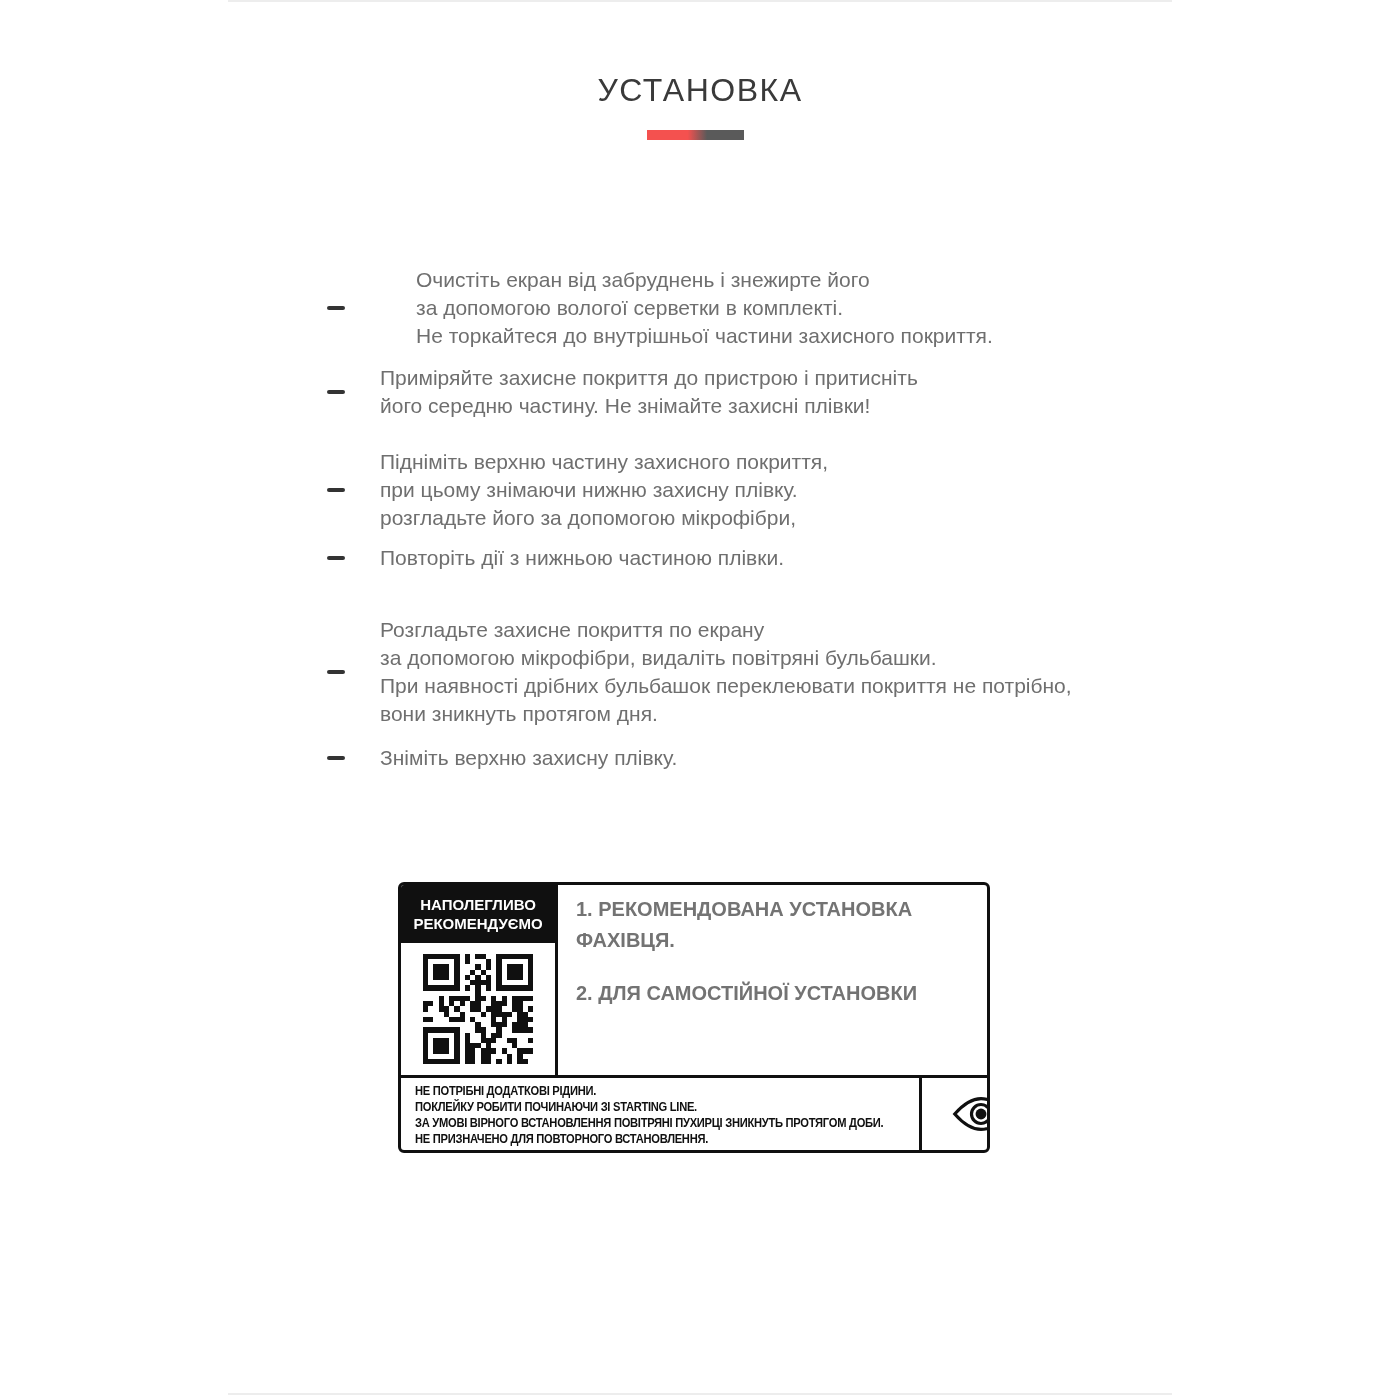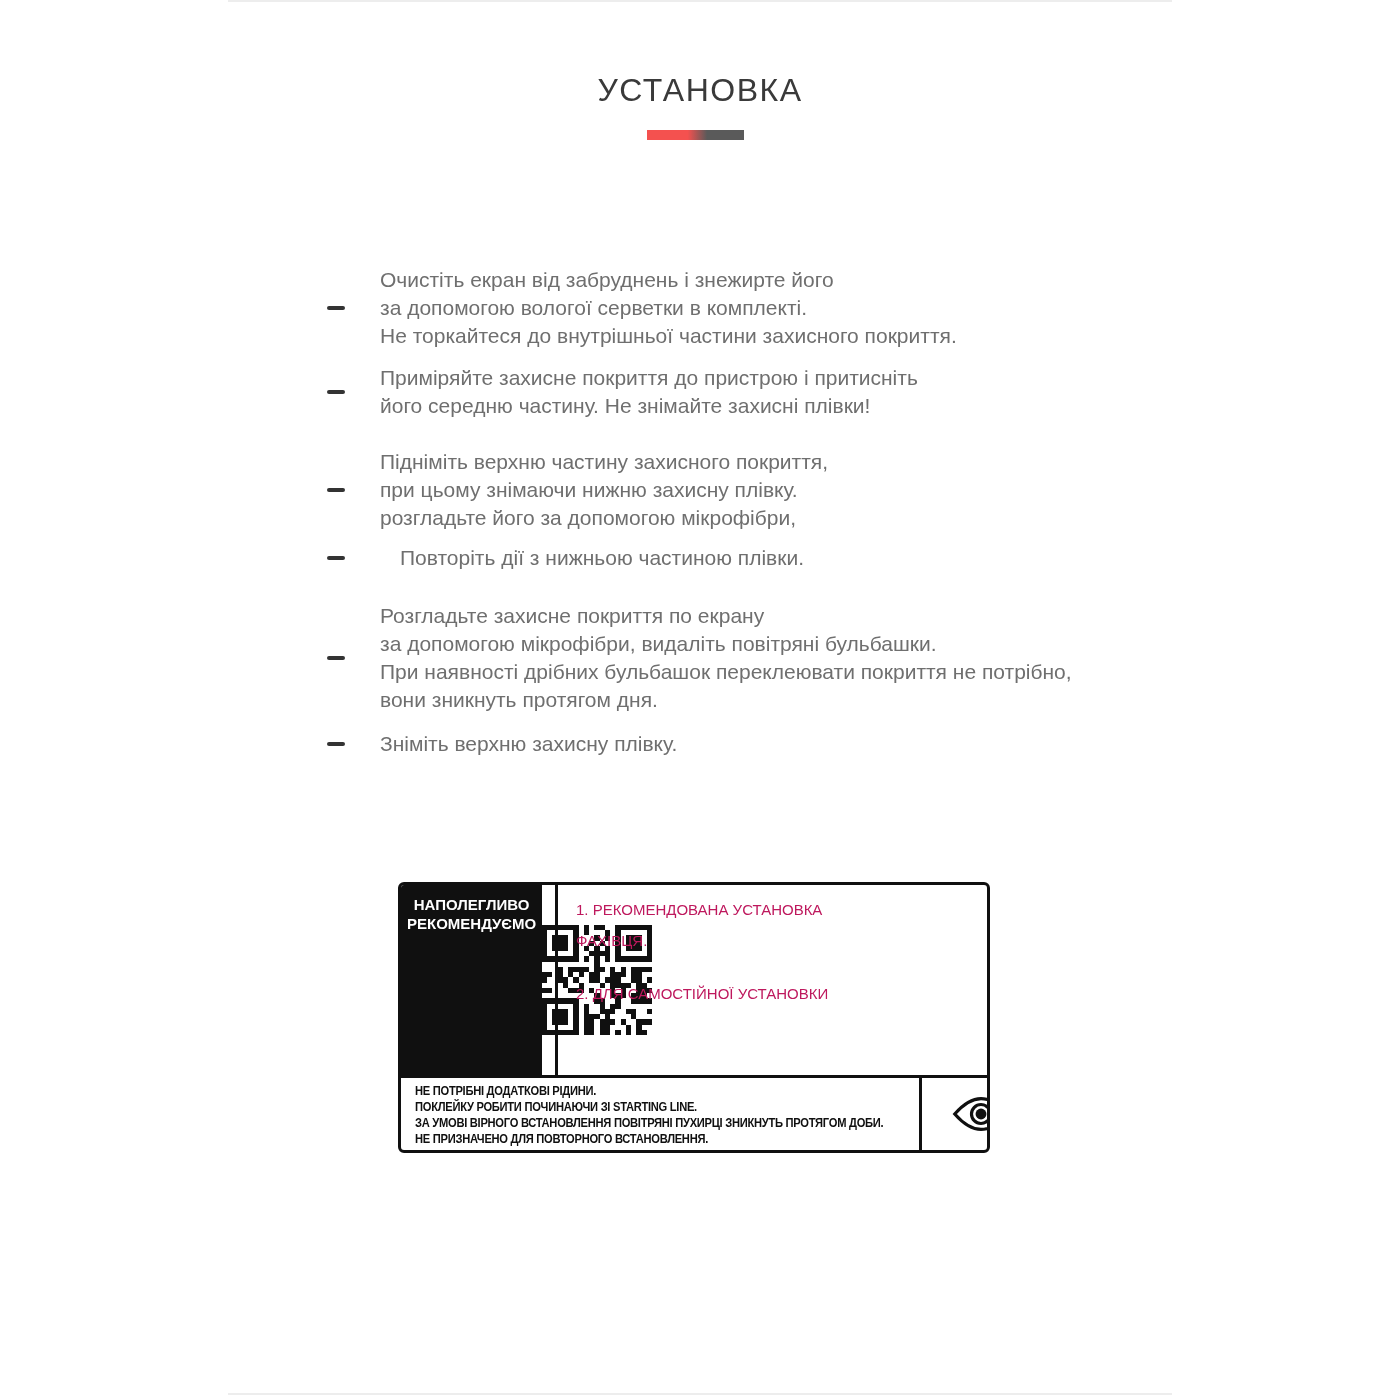--- a/index.html
+++ b/index.html
@@ -9,38 +9,38 @@
   .edge-top{top:0;}
   .edge-bottom{top:1393px;}
 
   .title{position:absolute;top:72px;left:0;width:100%;text-align:center;
          font-size:32px;font-weight:500;letter-spacing:1.5px;color:#3a3a3a;}
   .accent-bar{position:absolute;left:647px;top:130px;width:97px;height:10px;
          background:linear-gradient(90deg,#f4514f 0%,#f4514f 42%,#5a5a5a 62%,#5a5a5a 100%);}
 
   .list{position:absolute;left:327px;top:266px;width:810px;}
   .item{display:flex;align-items:center;}
-  .item:nth-child(1){margin-bottom:14px;}
+  .item:nth-child(1){margin-bottom:14px;gap:36px;}
   .item:nth-child(2){margin-bottom:26px;}
   .item:nth-child(3){margin-bottom:12px;margin-top:28px;}
-  .item:nth-child(4){margin-bottom:30px;gap:20px;}
+  .item:nth-child(4){margin-bottom:44px;}
   .item:nth-child(5){margin-bottom:16px;}
   .dash{width:18px;height:4px;background:#333;border-radius:2px;margin-right:35px;flex:0 0 auto;}
   .item-text{font-size:21px;line-height:28px;color:#6f6f6f;font-weight:400;}
 
   .rec-box{position:absolute;left:398px;top:882px;width:592px;height:271px;
            border:3px solid #101010;border-radius:6px;box-sizing:border-box;
            display:flex;flex-direction:column;overflow:hidden;background:#fff;}
   .rec-top{display:flex;height:190px;border-bottom:3px solid #101010;flex:0 0 auto;}
-  .rec-left{width:154px;flex:0 0 auto;border-right:3px solid #101010;display:flex;}
+  .rec-left{width:154px;flex:0 0 auto;border-right:3px solid #101010;display:flex;flex-direction:column;}
   .rec-header{background:#101010;color:#ffffff;font-weight:700;font-size:15px;line-height:19px;
               text-align:center;padding:10px 6px;}
   .qr-wrap{flex:1;display:flex;align-items:center;justify-content:center;}
   .qr-wrap svg{width:110px;height:110px;}
-  .rec-right{flex:1;padding:9px 0 0 18px;color:#be185d;font-weight:400;font-size:15px;line-height:31px;}
+  .rec-right{flex:1;padding:9px 0 0 18px;color:#737373;font-weight:700;font-size:20px;line-height:31px;}
   .point-gap{height:22px;}
   .rec-bottom{display:flex;flex:1;gap:19px;}
   .fine-print{flex:1;border-right:3px solid #101010;padding:5px 0 0 14px;
               font-size:12px;font-weight:700;line-height:16px;color:#101010;}
   .fine-line{white-space:nowrap;transform:scaleX(0.93);transform-origin:left center;letter-spacing:-0.3px;}
   .eye-cell{width:80px;flex:0 0 auto;display:flex;align-items:center;justify-content:center;}
   .eye-cell svg{width:58px;height:38px;}
 </style>
 </head>
 <body>

